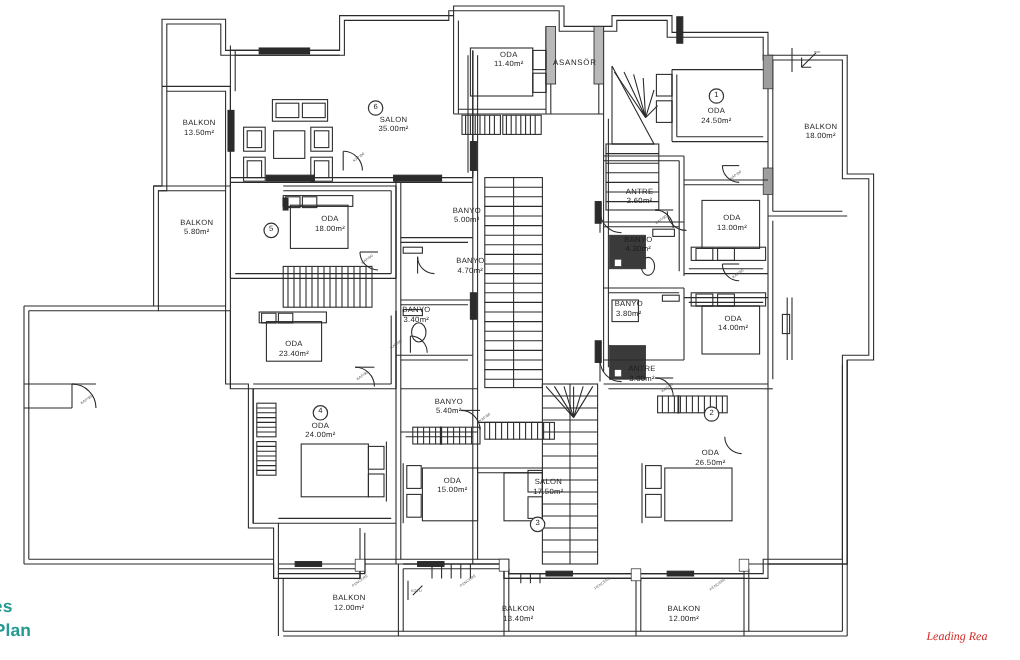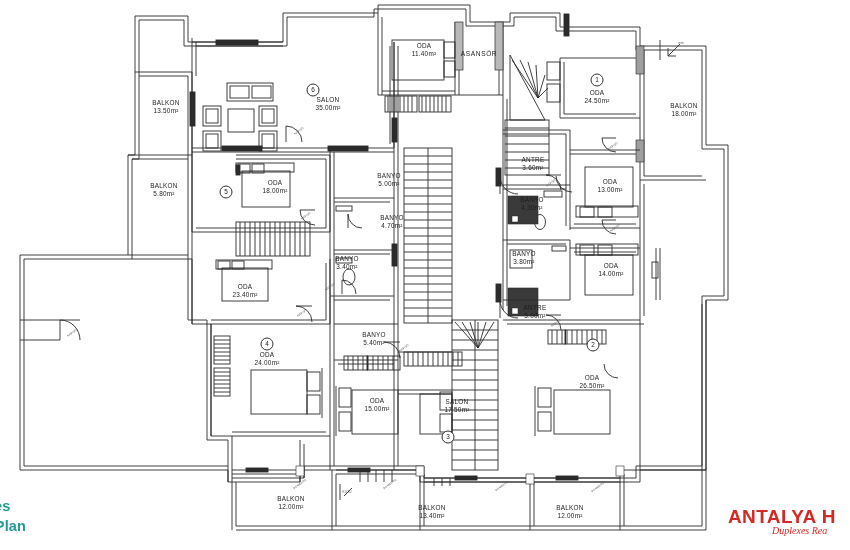--- a/index.html
+++ b/index.html
@@ -529,15 +529,14 @@
 
 <div class="wide-label" id="asansor" style="left: 479px; top: 53px;">ASANSÖR</div>
 
 <div id="caption">
   <span class="ln l1">k</span>
   <span class="ln l2">n Duplexes</span>
   <span class="ln l3">Floor Plan</span>
 </div>
 
 <div id="logo">
-  <div class="brand">ANTALYA H</div>
-  <div class="tag">Duplexes Rea</div>
+  <div class="tag">Leading Rea</div>
 </div>
 
 </body></html>

